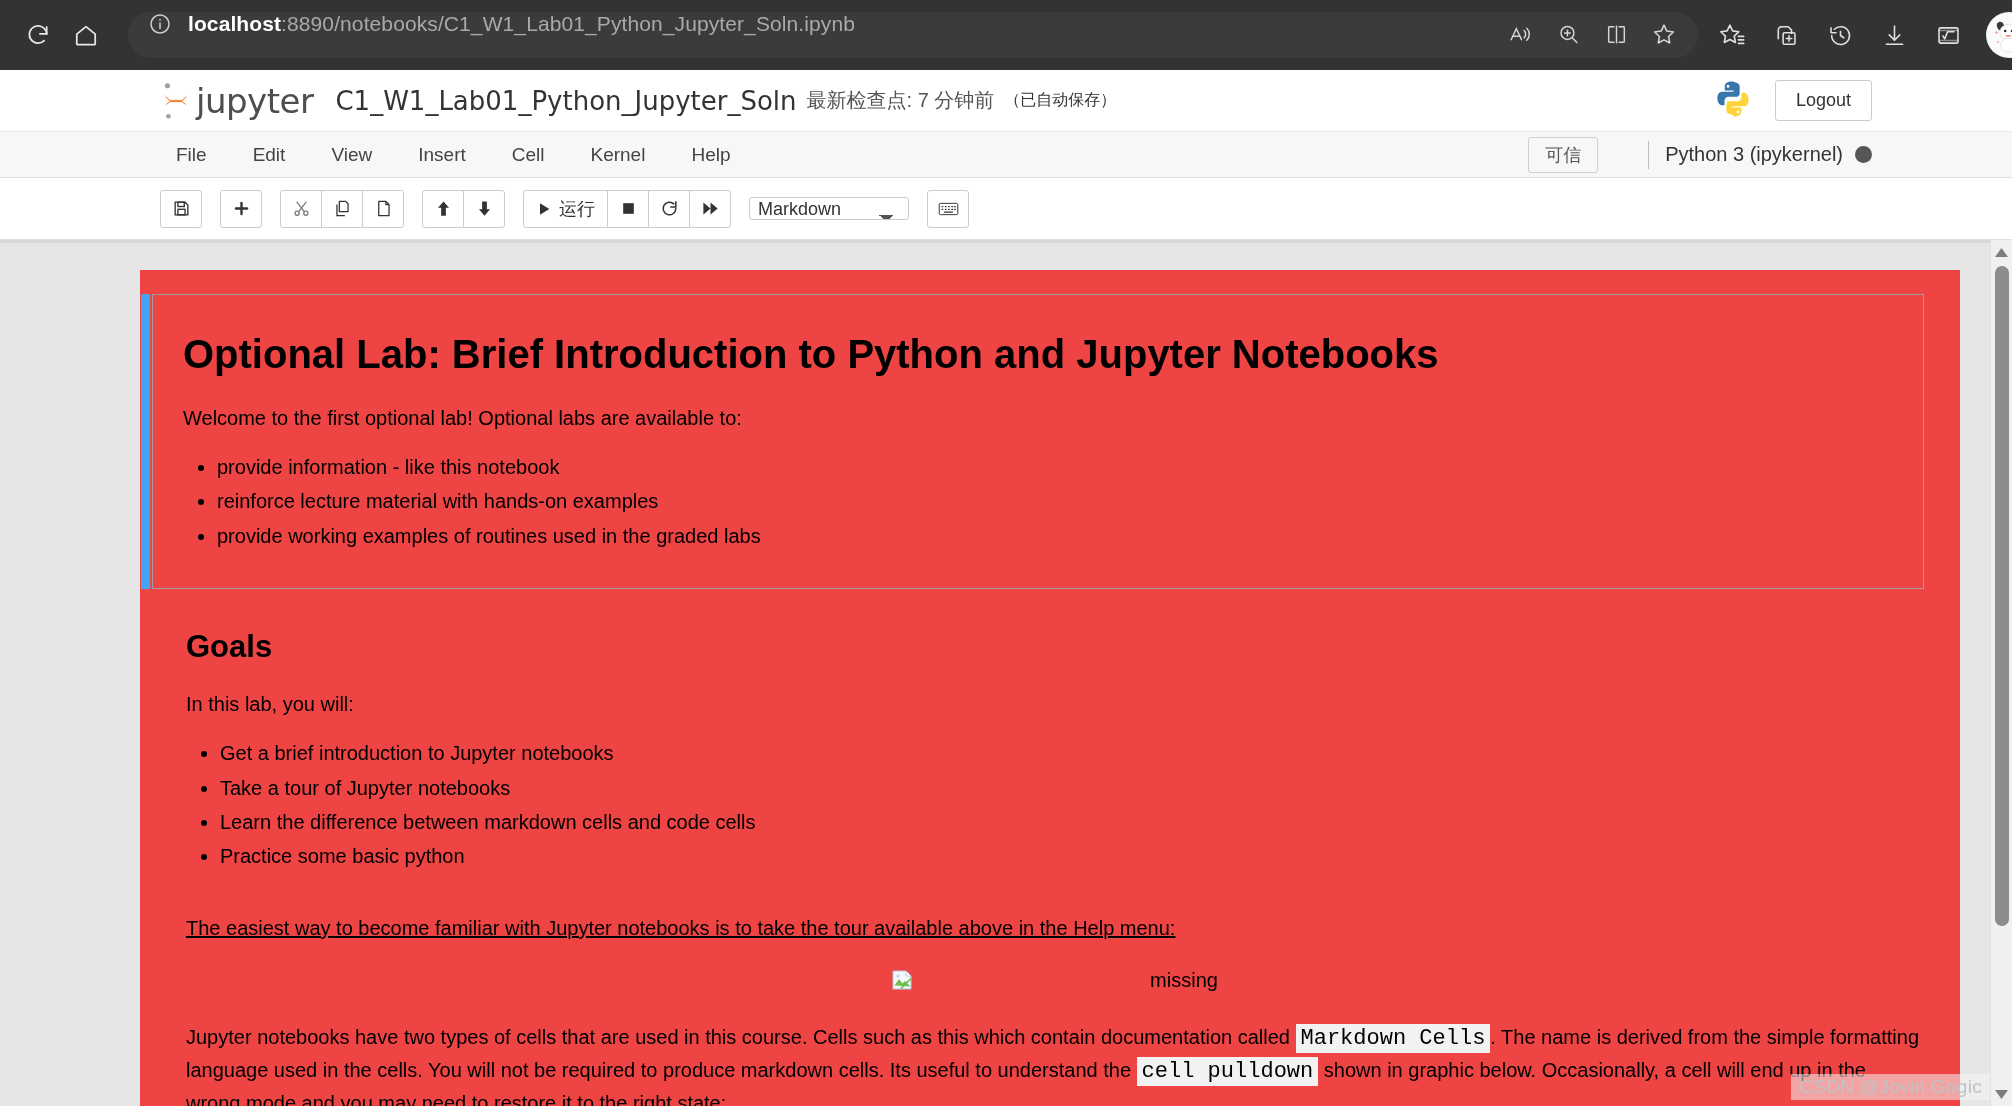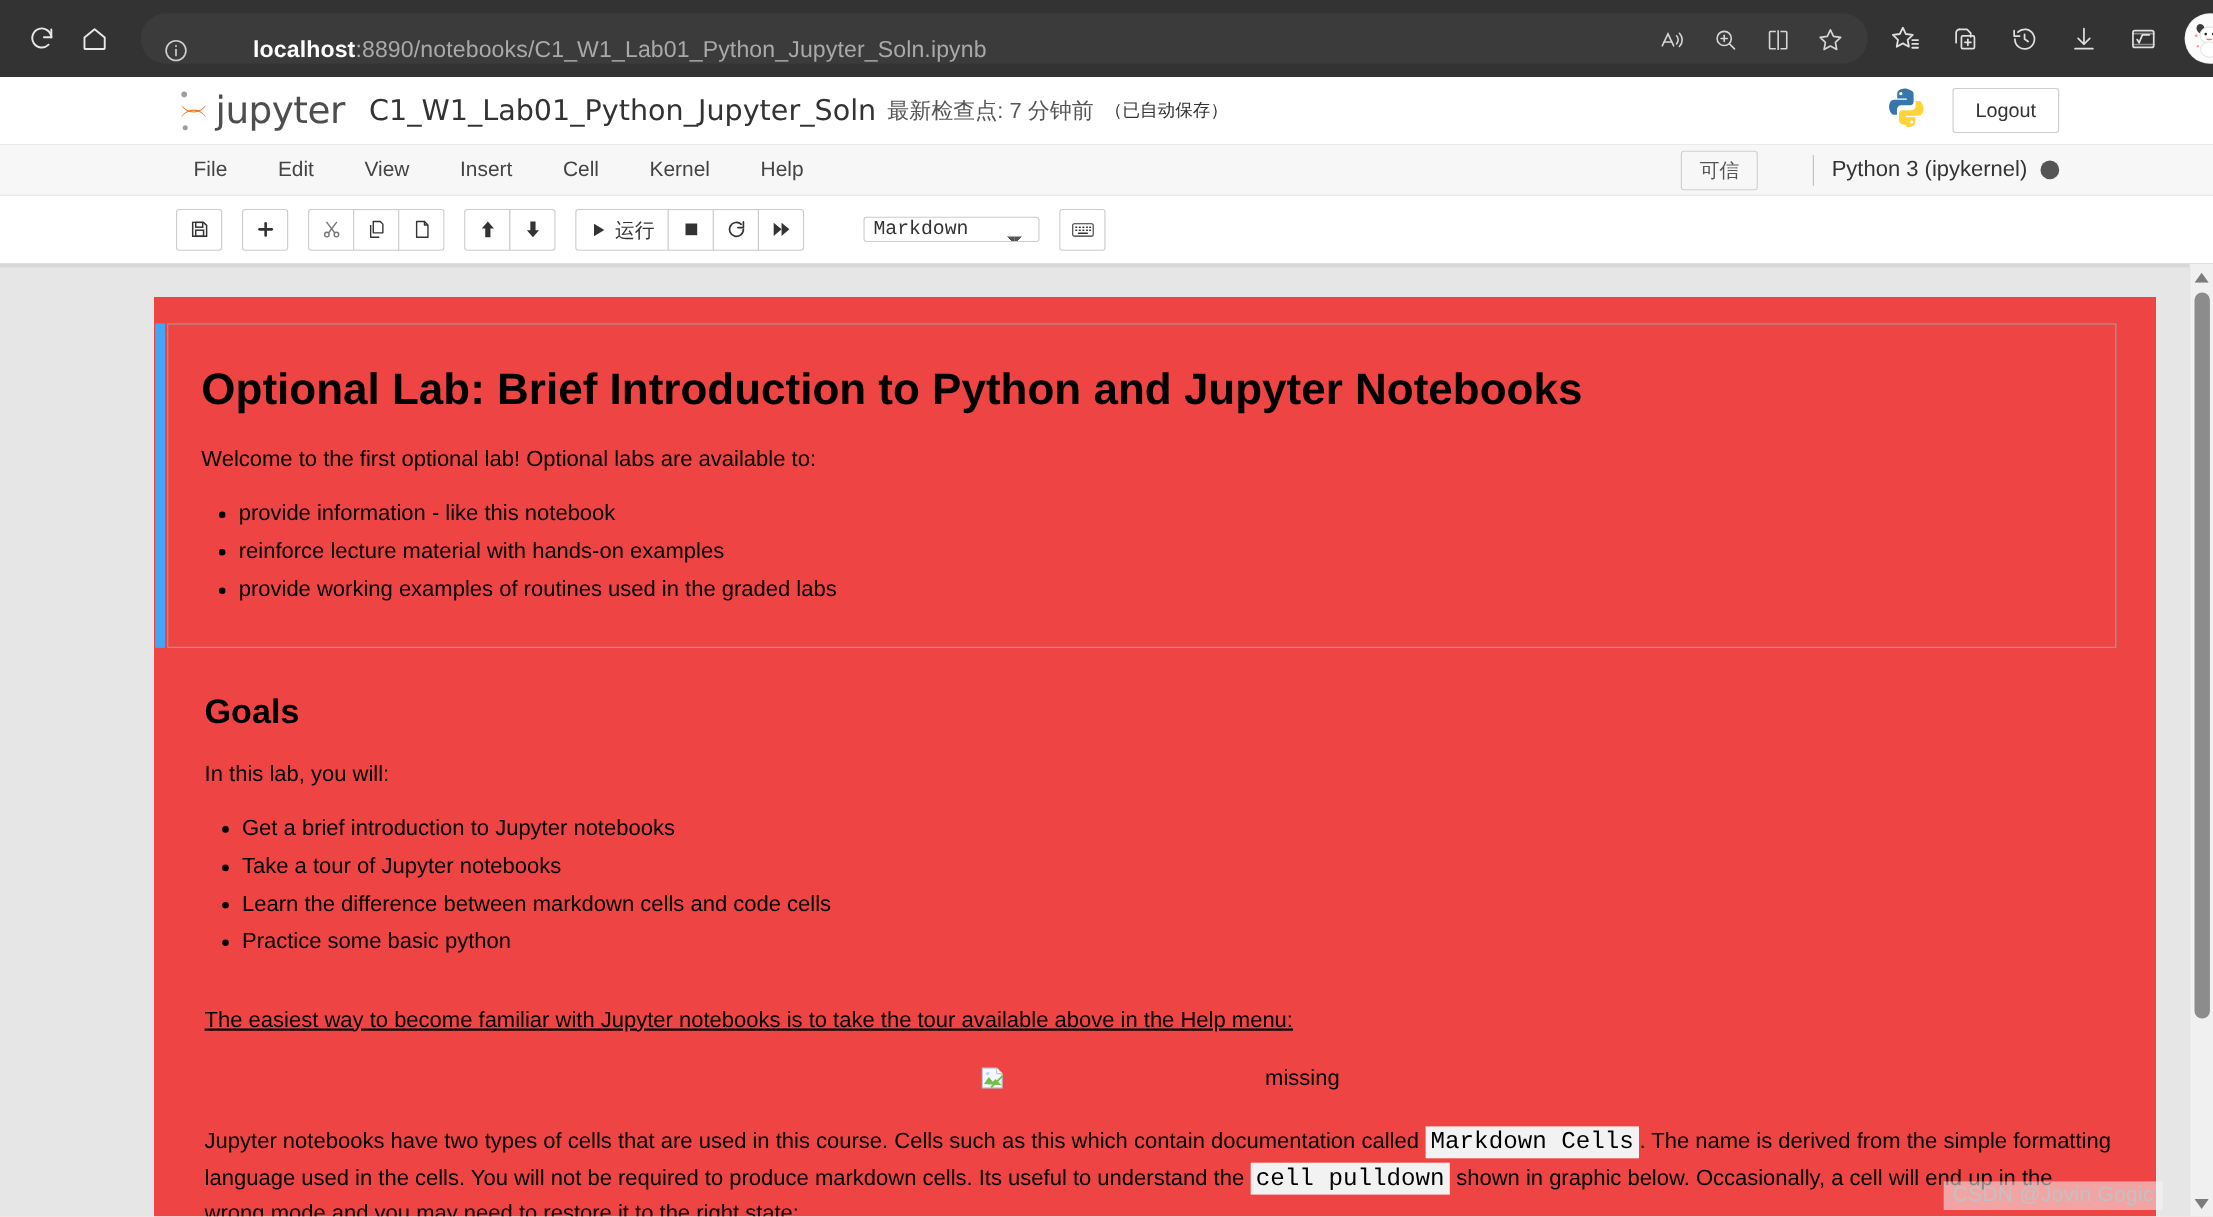--- a/index.html
+++ b/index.html
@@ -30,23 +30,22 @@
   .nav-btn svg { display: block; }
 
   .url-bar {
     flex: 0 0 auto;
     width: 1570px;
     height: 46px;
     margin-left: 18px;
     background: #3b3b3b;
     border-radius: 23px;
     display: flex;
-    align-items: flex-end;
+    align-items: flex-start;
     padding: 0 12px 0 20px;
-    gap: 42px;
   }
   .info-icon { flex: 0 0 auto; margin-right: 16px; display:flex; }
   .url-text {
     flex: 1 1 auto;
     font-size: 21px;
     color: #a9a9a9;
     white-space: nowrap;
     overflow: hidden;
     letter-spacing: 0.1px;
   }
@@ -206,32 +205,31 @@
   .tb-btn.wide { padding: 0 12px; gap: 7px; font-size: 18px; }
   .tb-select {
     height: 23px;
     width: 160px;
     border: 1px solid #cccccc;
     border-radius: 3px;
     background: #ffffff;
     font-size: 18px;
     color: #333333;
     padding: 0 8px;
-    font-family: Liberation Mono, monospace;
+    font-family: Liberation Sans, sans-serif;
     cursor: pointer;
     appearance: none;
     background-image:
       linear-gradient(45deg, transparent 50%, #555 50%),
       linear-gradient(135deg, #555 50%, transparent 50%);
     background-position:
       calc(100% - 22px) 17px,
       calc(100% - 15px) 17px;
     background-size: 7px 7px, 7px 7px;
     background-repeat: no-repeat;
-    margin-left: 36px;
   }
 
   
   .nb-outer {
     position: relative;
     height: 866px;
     background: #e6e6e6;
     overflow: hidden;
   }
   .nb-page {
@@ -344,21 +342,21 @@
   }
   .nb-topline {
     position: absolute;
     left: 0; right: 22px; top: 0;
     height: 3px;
     background: #d8d8d8;
   }
 
   .watermark {
     position: absolute;
-    right: 46px;
+    right: 22px;
     bottom: 6px;
     font-size: 19px;
     color: #c2c2c2;
     letter-spacing: 0.3px;
     background: rgba(244,244,244,0.55);
     padding: 2px 8px;
   }
 </style>
 </head>
 <body>

